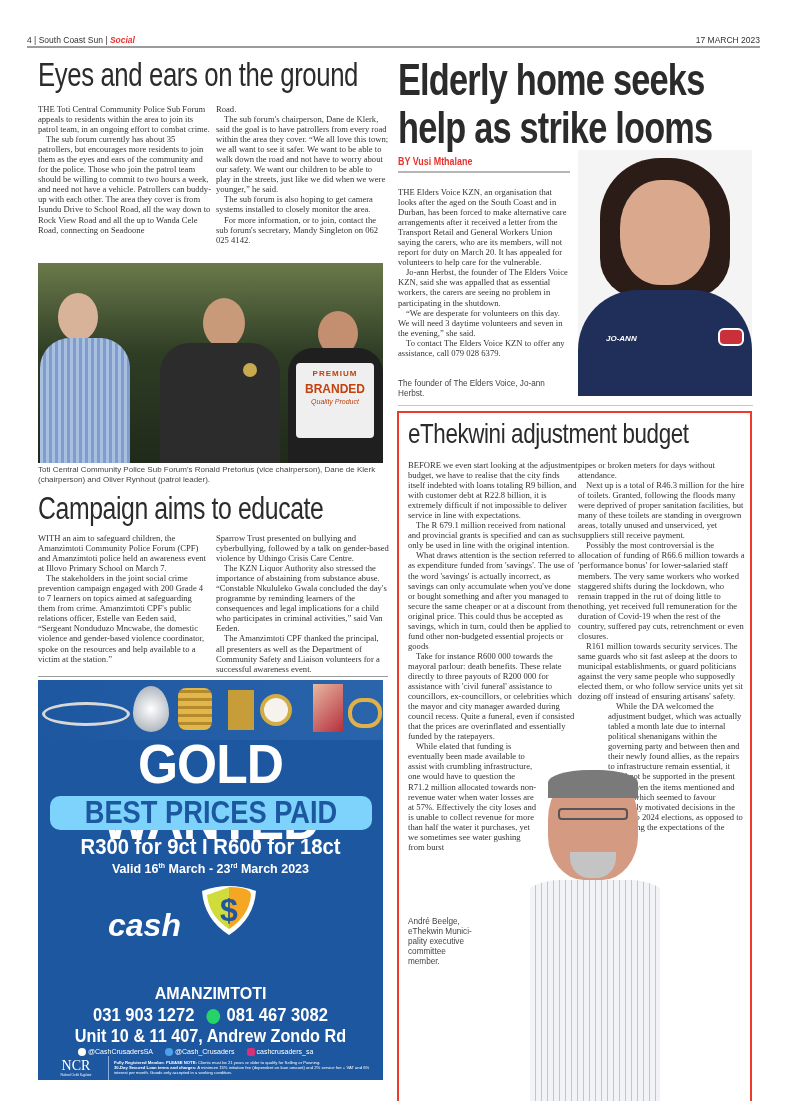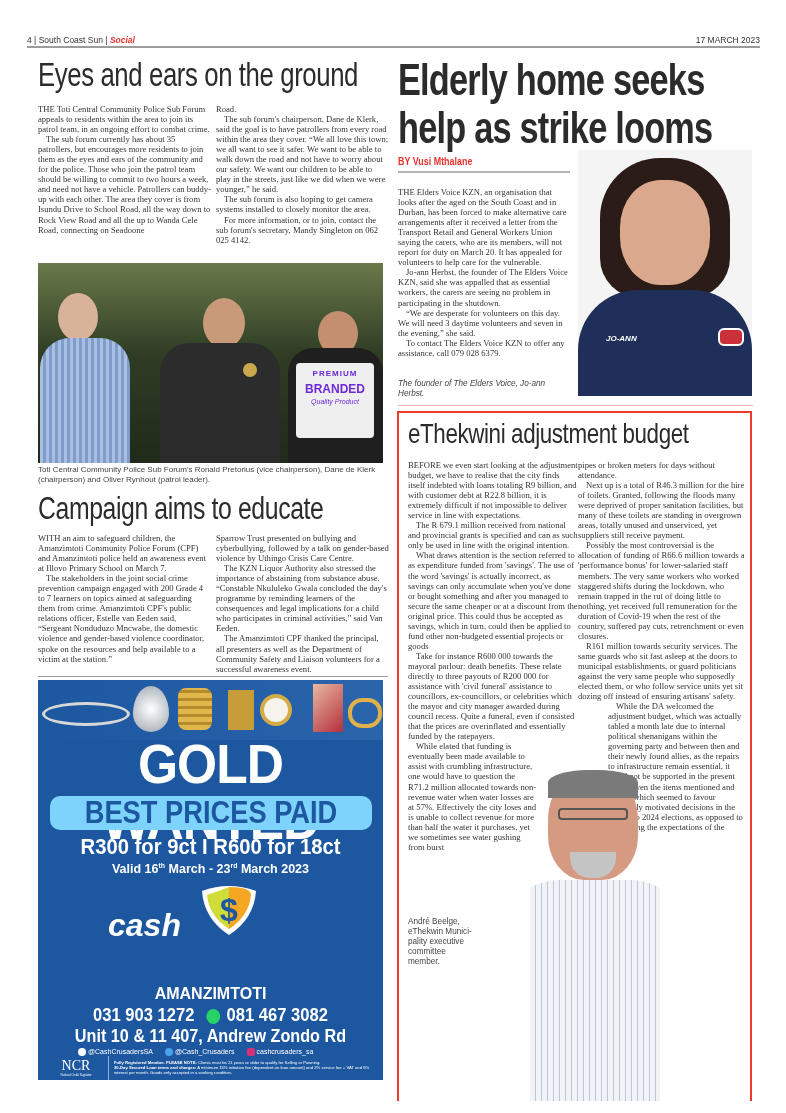--- a/index.html
+++ b/index.html
@@ -60,21 +60,21 @@
 
   <div style="position:absolute; left:20px; top:30px; width:40px; height:48px; border-radius:50%; background:#d9b29a;"></div>
   <div style="position:absolute; left:2px; top:75px; width:90px; height:130px; border-radius:30px 30px 0 0; background:repeating-linear-gradient(90deg,#a9bfe0 0 3px,#7f9ccd 3px 6px);"></div>
 
   <div style="position:absolute; left:165px; top:35px; width:42px; height:50px; border-radius:50%; background:#c89a7a;"></div>
   <div style="position:absolute; left:122px; top:80px; width:120px; height:125px; border-radius:30px 30px 0 0; background:#2c2c2c;"></div>
   <div style="position:absolute; left:205px; top:100px; width:14px; height:14px; border-radius:50%; background:#c9a94e;"></div>
 
   <div style="position:absolute; left:280px; top:48px; width:40px; height:45px; border-radius:50%; background:#c48f70;"></div>
   <div style="position:absolute; left:250px; top:85px; width:95px; height:120px; border-radius:25px 25px 0 0; background:#1f1f1f;"></div>
-  <div style="position:absolute; left:258px; top:100px; width:78px; height:75px; background:#efefef; border-radius:4px; color:#6d28d9; font-family:'Liberation Sans',sans-serif; text-align:center; padding-top:6px;">
+  <div style="position:absolute; left:258px; top:100px; width:78px; height:75px; background:#efefef; border-radius:4px; color:#c2410c; font-family:'Liberation Sans',sans-serif; text-align:center; padding-top:6px;">
     <div style="font-size:8px; font-weight:bold; letter-spacing:1px;">PREMIUM</div>
     <div style="font-size:12px; font-weight:bold; margin-top:4px;">BRANDED</div>
     <div style="font-size:7px; font-style:italic; margin-top:2px;">Quality Product</div>
   </div>
 </div>
 <div class="abs caption" style="left:38px; top:465px; width:350px;">Toti Central Community Police Sub Forum's Ronald Pretorius (vice chairperson), Dane de Klerk (chairperson) and Oliver Rynhout (patrol leader).</div>
 
 <div class="abs hl-light" style="left:38px; top:491px; font-size:31px; transform:scaleX(0.8); white-space:nowrap;">Campaign aims to educate</div>
 <div class="abs body-text" style="left:38px; top:533px; width:173px;">
   <p>WITH an aim to safeguard children, the Amanzimtoti Community Police Forum (CPF) and Amanzimtoti police held an awareness event at Illovo Primary School on March 7.</p>
@@ -147,21 +147,21 @@
   <div>help as strike looms</div>
 </div>
 <div class="abs" style="left:398px; top:155px; font-family:'Liberation Sans',sans-serif; font-weight:bold; font-size:10.5px; color:#e8322b; transform:scaleX(0.85); transform-origin:left top; white-space:nowrap;">BY Vusi Mthalane</div>
 <div class="abs" style="left:398px; top:171px; width:172px; height:2px; background:#b5b5b5;"></div>
 <div class="abs body-text" style="left:398px; top:187px; width:173px;">
   <p>THE Elders Voice KZN, an organisation that looks after the aged on the South Coast and in Durban, has been forced to make alternative care arrangements after it received a letter from the Transport Retail and General Workers Union saying the carers, who are its members, will not report for duty on March 20. It has appealed for volunteers to help care for the vulnerable.</p>
   <p>Jo-ann Herbst, the founder of The Elders Voice KZN, said she was appalled that as essential workers, the carers are seeing no problem in participating in the shutdown.</p>
   <p>“We are desperate for volunteers on this day. We will need 3 daytime volunteers and seven in the evening,” she said.</p>
   <p>To contact The Elders Voice KZN to offer any assistance, call 079 028 6379.</p>
 </div>
-<div class="abs caption" style="left:398px; top:379px; width:165px; font-size:8.2px;font-style:italic;">The founder of The Elders Voice, Jo-ann Herbst.</div>
+<div class="abs caption" style="left:398px; top:379px; width:165px; font-size:8.2px;">The founder of The Elders Voice, Jo-ann Herbst.</div>
 
 <div class="abs photo" style="left:578px; top:150px; width:174px; height:246px; background:#f4f4f4;font-weight:bold;">
   <div style="position:absolute; left:22px; top:8px; width:130px; height:140px; border-radius:60px 60px 40px 40px; background:#2b1c18;"></div>
   <div style="position:absolute; left:42px; top:30px; width:90px; height:105px; border-radius:45%; background:#d9a88d;"></div>
   <div style="position:absolute; left:0; top:140px; width:174px; height:106px; border-radius:60px 60px 0 0; background:#1f2f5a;"></div>
   <div style="position:absolute; left:28px; top:184px; color:#fff; font-family:'Liberation Sans',sans-serif; font-style:italic; font-size:8px;">JO-ANN</div>
   <div style="position:absolute; left:140px; top:178px; width:26px; height:18px; border-radius:6px; background:#c9303a; border:2px solid #fff;"></div>
 </div>
 <div class="abs" style="left:398px; top:405px; width:355px; height:1px; background:#f5b5b0;"></div>
 

